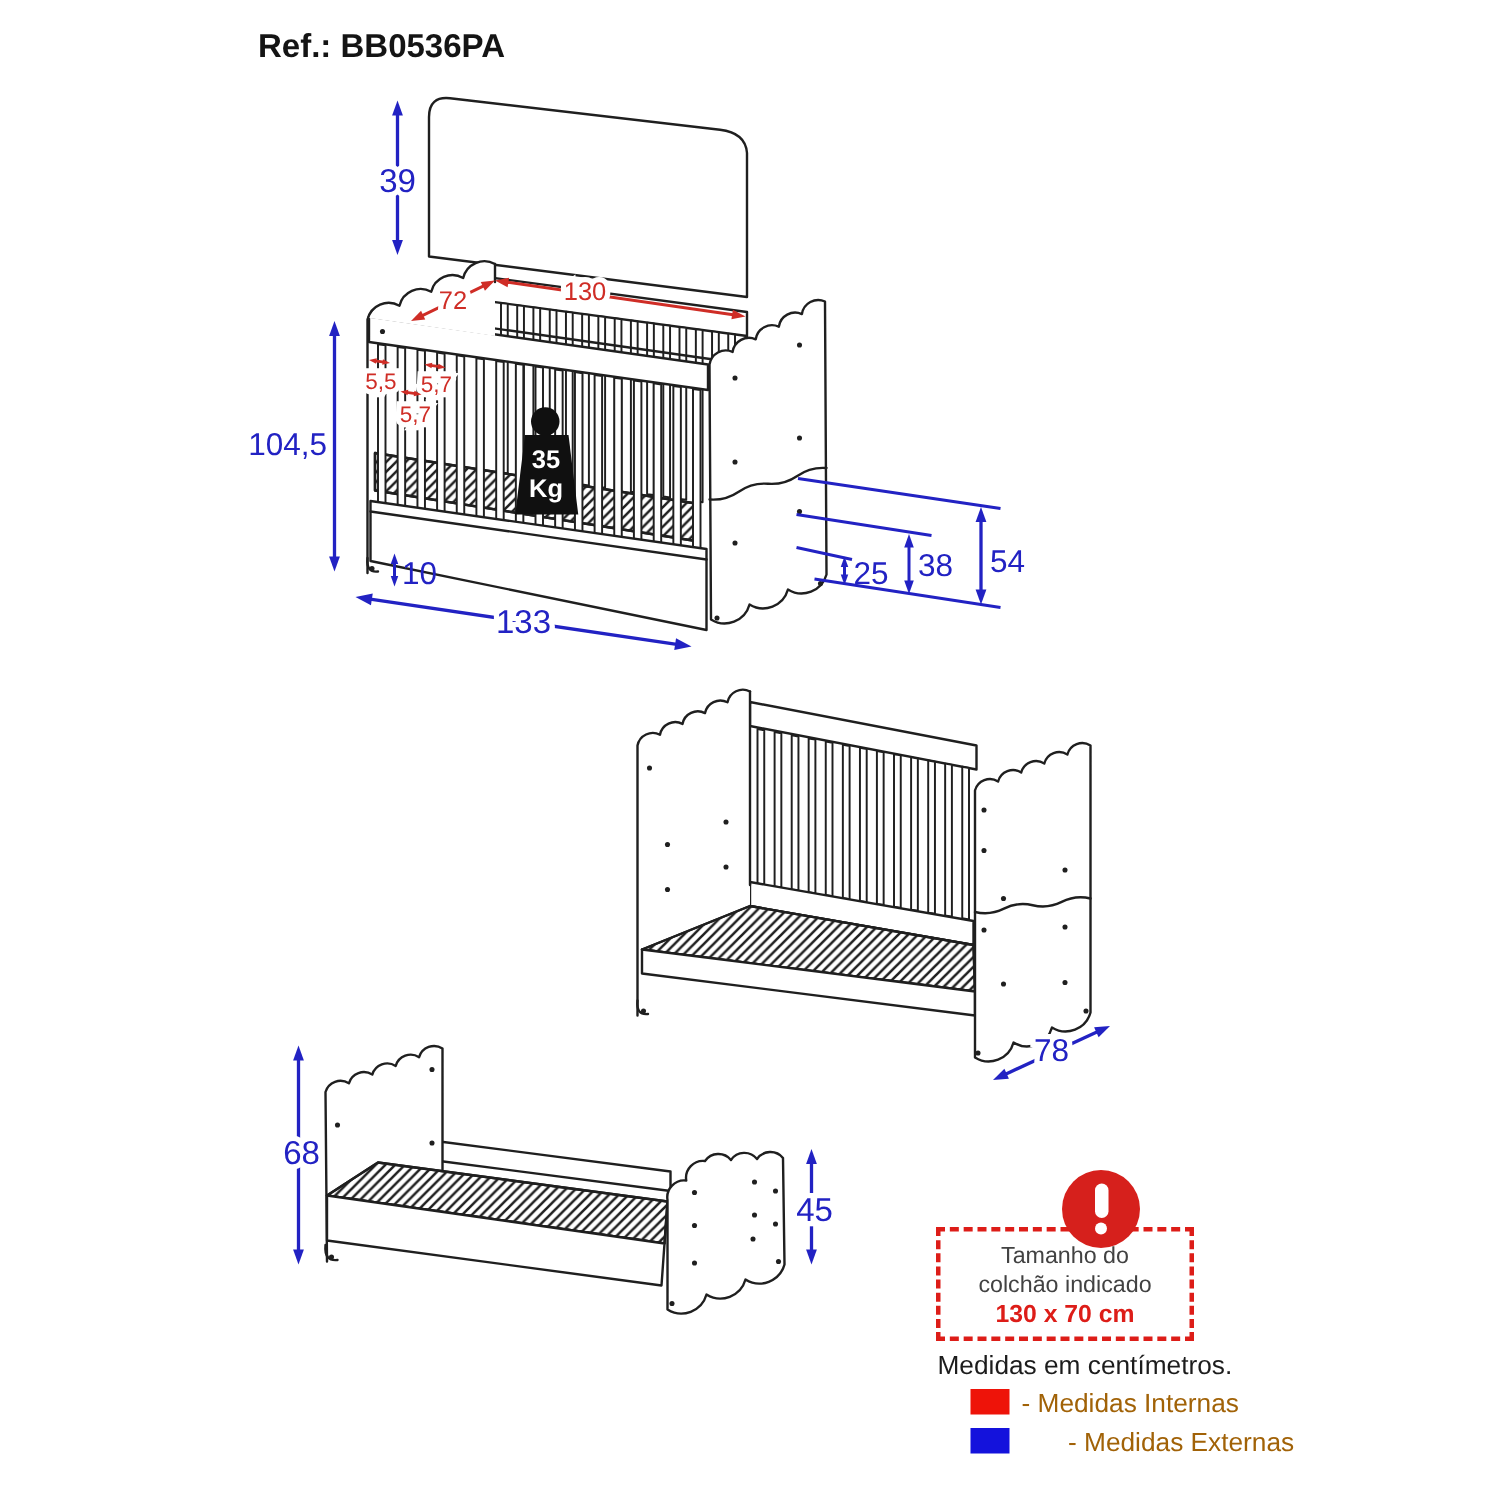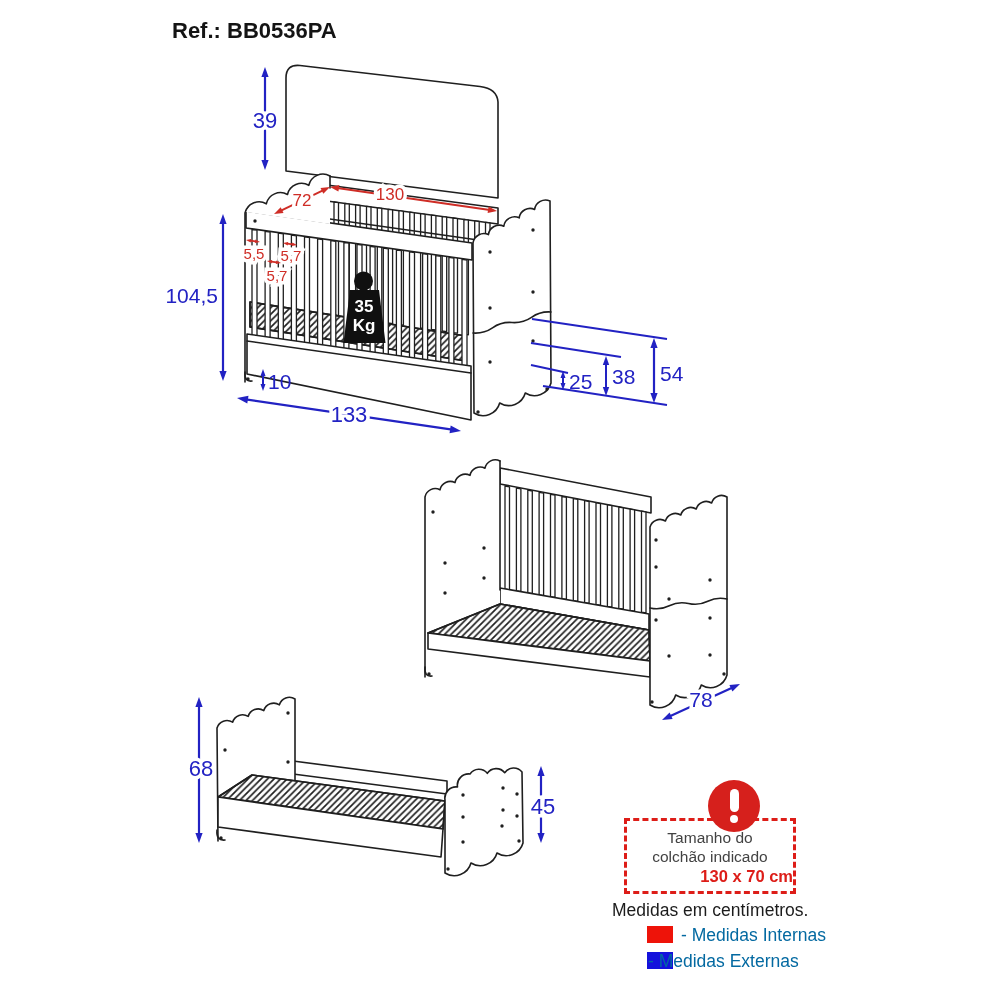--- a/index.html
+++ b/index.html
@@ -4,32 +4,32 @@
 <style>
   html,body{margin:0;padding:0;}
   body{width:1000px;height:1000px;background:#ffffff;position:relative;overflow:hidden;
        font-family:"Liberation Sans",sans-serif;}
   svg text{font-family:"Liberation Sans",sans-serif;}
   .abs{position:absolute;}
   #page-title{left:172px;top:18px;font-size:22px;font-weight:bold;color:#141414;}
   #warn-box{left:624px;top:818px;width:172px;height:76px;border:3px dashed #dd1d18;
             box-sizing:border-box;text-align:center;padding-top:7px;font-size:15.5px;
             line-height:19px;color:#424242;}
-  #warn-size{font-weight:bold;color:#dd1d18;font-size:16.5px;margin-top:1px;text-align:right;}
+  #warn-size{font-weight:bold;color:#dd1d18;font-size:16.5px;margin-top:1px;}
   #warn-icon{left:708px;top:780px;width:52px;height:52px;border-radius:50%;background:#d6201c;
              display:flex;flex-direction:column;align-items:center;justify-content:center;}
   #warn-icon .bar{width:9px;height:23px;background:#ffffff;border-radius:4.5px;}
   #warn-icon .pt{width:8px;height:8px;background:#ffffff;border-radius:50%;margin-top:3px;}
-  #legend-note{left:612px;top:900px;font-size:17.5px;color:#1c1c1c;}
+  #legend-note{left:625px;top:900px;font-size:17.5px;color:#1c1c1c;}
   .sw{width:26px;height:17px;}
   #sw-red{left:647px;top:926px;background:#ee1309;}
   #sw-blue{left:647px;top:952px;background:#1412dc;}
-  .leg-label{font-size:17.5px;color:#0369a1;}
+  .leg-label{font-size:17.5px;color:#a16207;}
   #leg-int{left:681px;top:925px;}
-  #leg-ext{left:648px;top:951px;}
+  #leg-ext{left:712px;top:951px;}
 </style>
 </head>
 <body>
 
 
 
 <svg id="diagram" width="1000" height="1000" viewBox="0 0 1000 1000">
   <defs>
     <pattern id="hatch" patternUnits="userSpaceOnUse" width="6.5" height="6.5">
       <path d="M0,6.5 L6.5,0 M-1.6,1.6 L1.6,-1.6 M4.9,8.1 L8.1,4.9" stroke="#1f1f1f" stroke-width="1.7" fill="none"></path>

